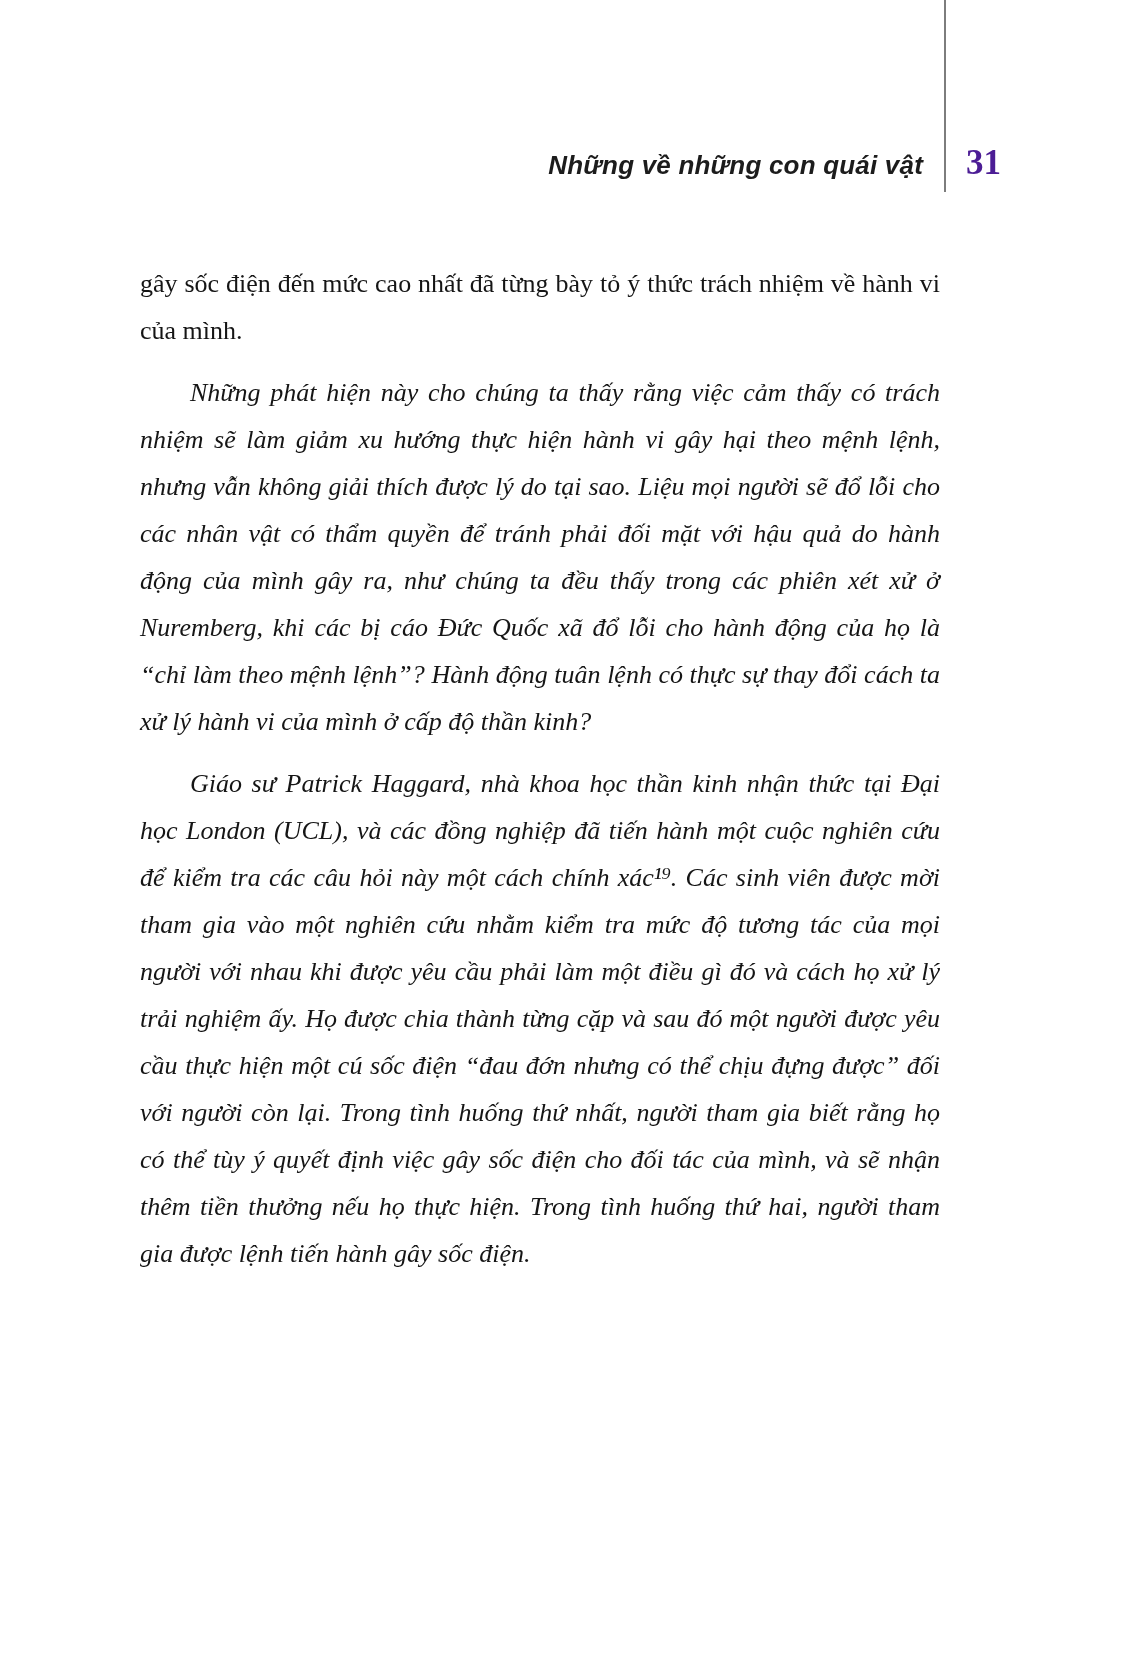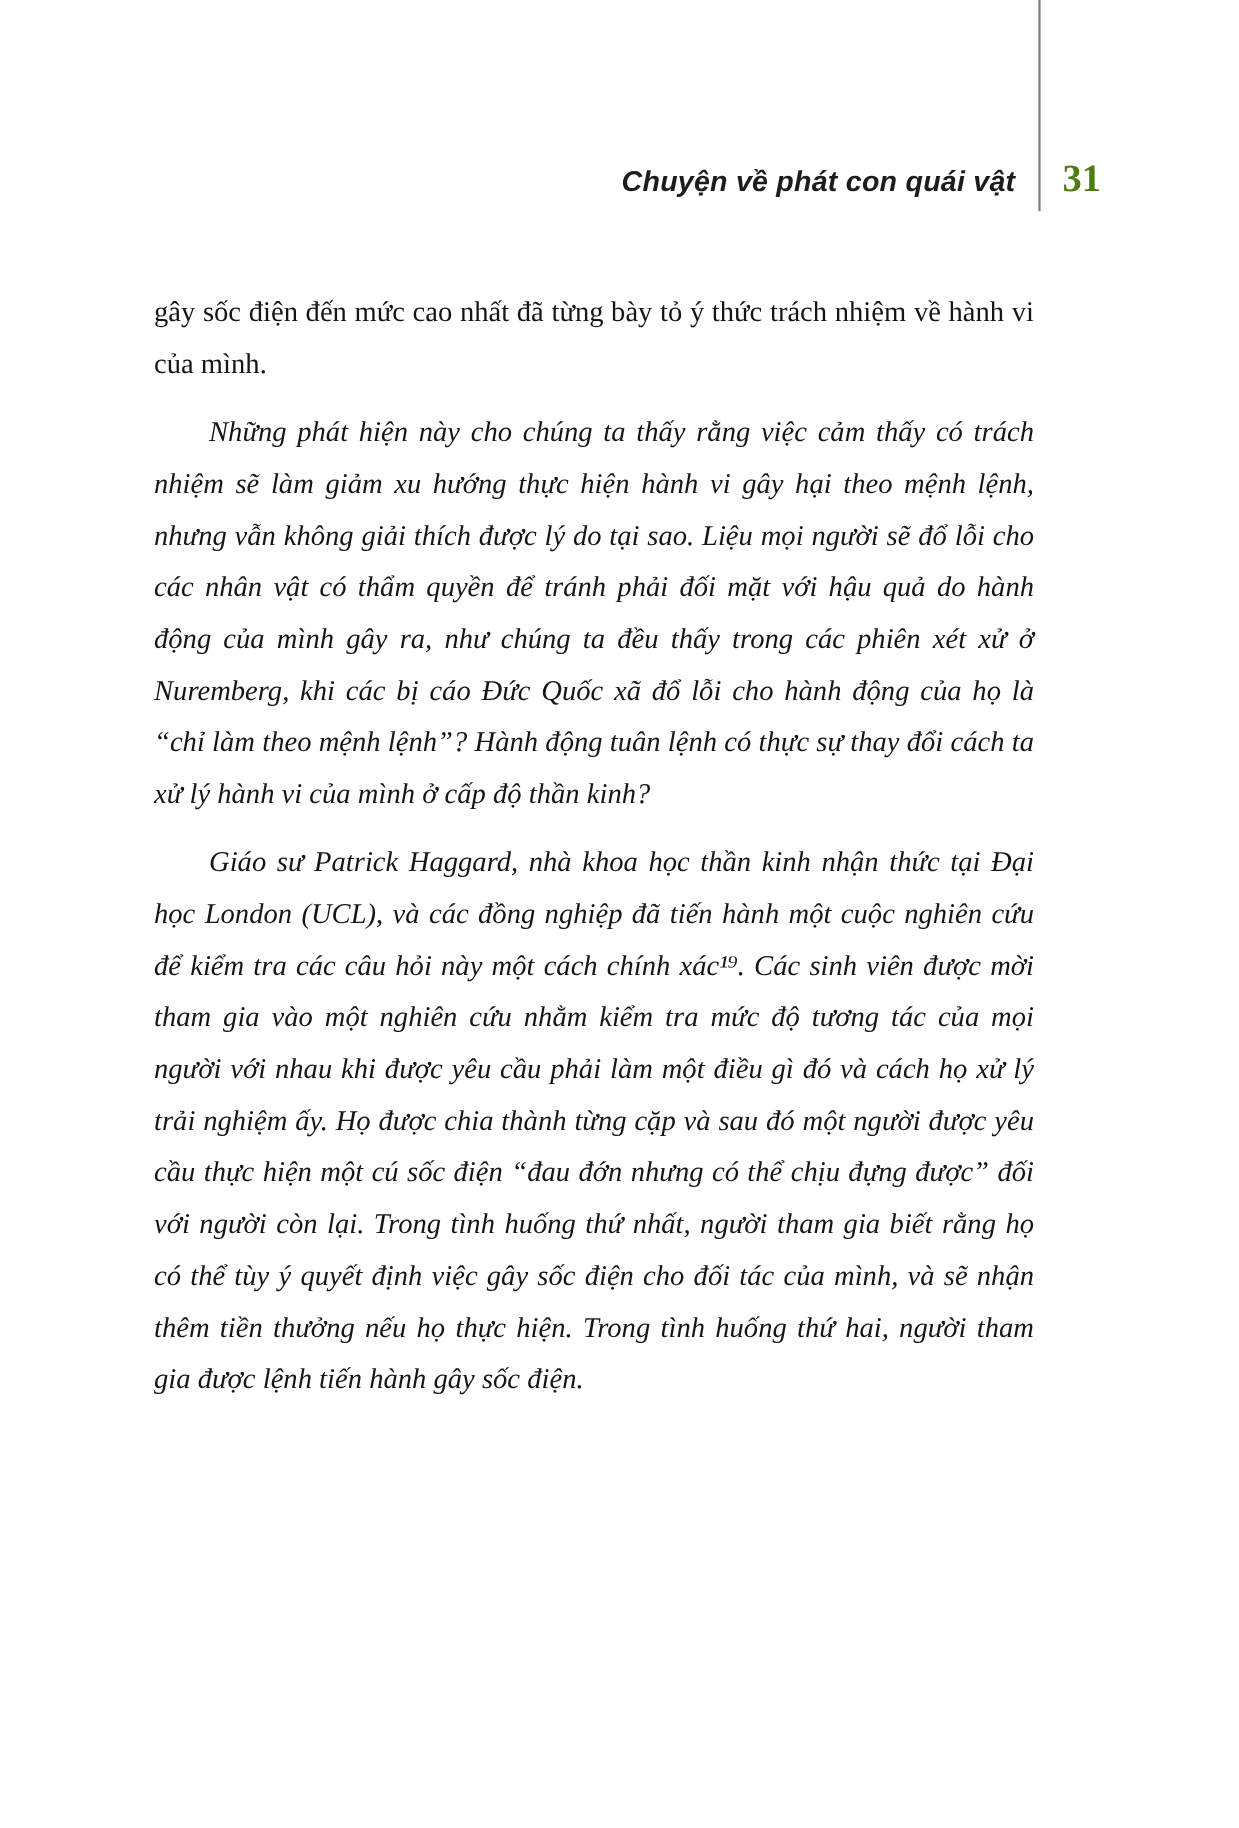--- a/index.html
+++ b/index.html
@@ -39,21 +39,21 @@
     color: #1c1c1c;
     white-space: nowrap;
   }
   .page-number {
     position: absolute;
     top: 143px;
     left: 966px;
     font-family: "Liberation Serif", serif;
     font-weight: bold;
     font-size: 35px;
-    color: #4d7c0f;
+    color: #4c1d95;
   }
   .body-text {
     position: absolute;
     left: 140px;
     top: 260px;
     width: 800px;
     font-size: 26px;
     line-height: 47px;
     color: #151515;
     text-align: justify;
@@ -67,21 +67,21 @@
     font-style: italic;
   }
 </style>
 </head>
 <body>
 
 <div class="page">
 
   <div class="header-rule"></div>
 
-  <div class="running-title">Chuyện về phát con quái vật</div>
+  <div class="running-title">Những về những con quái vật</div>
 
   <div class="page-number">31</div>
 
   <div class="body-text">
     <p>gây sốc điện đến mức cao nhất đã từng bày tỏ ý thức trách nhiệm về hành vi của mình.</p>
     <p class="indented">Những phát hiện này cho chúng ta thấy rằng việc cảm thấy có trách nhiệm sẽ làm giảm xu hướng thực hiện hành vi gây hại theo mệnh lệnh, nhưng vẫn không giải thích được lý do tại sao. Liệu mọi người sẽ đổ lỗi cho các nhân vật có thẩm quyền để tránh phải đối mặt với hậu quả do hành động của mình gây ra, như chúng ta đều thấy trong các phiên xét xử ở Nuremberg, khi các bị cáo Đức Quốc xã đổ lỗi cho hành động của họ là “chỉ làm theo mệnh lệnh”? Hành động tuân lệnh có thực sự thay đổi cách ta xử lý hành vi của mình ở cấp độ thần kinh?</p>
     <p class="indented">Giáo sư Patrick Haggard, nhà khoa học thần kinh nhận thức tại Đại học London (UCL), và các đồng nghiệp đã tiến hành một cuộc nghiên cứu để kiểm tra các câu hỏi này một cách chính xác¹⁹. Các sinh viên được mời tham gia vào một nghiên cứu nhằm kiểm tra mức độ tương tác của mọi người với nhau khi được yêu cầu phải làm một điều gì đó và cách họ xử lý trải nghiệm ấy. Họ được chia thành từng cặp và sau đó một người được yêu cầu thực hiện một cú sốc điện “đau đớn nhưng có thể chịu đựng được” đối với người còn lại. Trong tình huống thứ nhất, người tham gia biết rằng họ có thể tùy ý quyết định việc gây sốc điện cho đối tác của mình, và sẽ nhận thêm tiền thưởng nếu họ thực hiện. Trong tình huống thứ hai, người tham gia được lệnh tiến hành gây sốc điện.</p>
   </div>
 
 </div>

